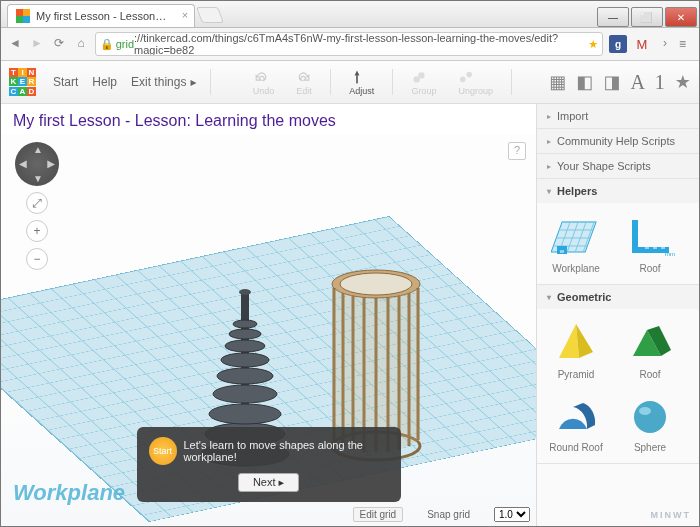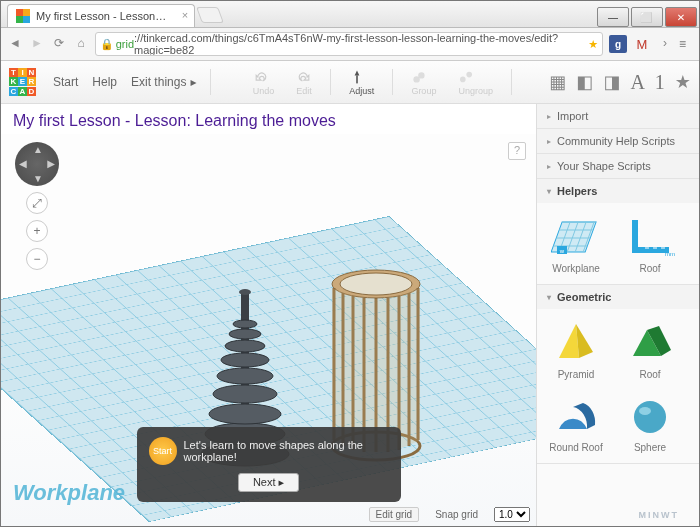--- a/index.html
+++ b/index.html
@@ -44,21 +44,21 @@
   
   .navwidget{position:absolute;left:12px;top:8px;width:48px;display:flex;flex-direction:column;align-items:center;gap:6px}
   .navpad{width:44px;height:44px;border-radius:50%;background:radial-gradient(#666,#4a4a4a);position:relative}
   .navpad span{position:absolute;color:#ccc;font-size:10px}
   .navpad .up{top:2px;left:18px}.navpad .dn{bottom:2px;left:18px}.navpad .lf{left:4px;top:16px}.navpad .rt{right:4px;top:16px}
   .navsub{width:20px;height:20px;border-radius:50%;background:#fff;border:1px solid #ccc;display:flex;align-items:center;justify-content:center;font-size:12px;color:#777}
   .helpbtn{position:absolute;right:10px;top:8px;width:16px;height:16px;border:1px solid #ccc;border-radius:2px;color:#aaa;font-size:11px;text-align:center;line-height:14px;background:#fff}
   
   .wplabel{position:absolute;left:12px;bottom:20px;font-family:Arial,sans-serif;font-size:22px;font-style:italic;font-weight:bold;color:#59b7d8;opacity:.9}
   
-  .footer{position:absolute;right:6px;bottom:4px;display:flex;align-items:center;gap:16px;font-size:10px;color:#666}
+  .footer{position:absolute;right:6px;bottom:4px;display:flex;align-items:center;gap:24px;font-size:10px;color:#666}
   .footer .btn{border:1px solid #ccc;background:#f4f4f4;padding:1px 6px;border-radius:2px}
   .footer select{font-size:10px}
   
   .tutorial{position:absolute;left:50%;bottom:24px;transform:translateX(-50%);width:240px;background:rgba(60,60,60,.92);border-radius:6px;padding:10px 12px;color:#eee;font-size:11px}
   .tutorial .row{display:flex;align-items:center;gap:7px}
   .startcircle{width:28px;height:28px;border-radius:50%;background:radial-gradient(#ffc94a,#f0a020);display:flex;align-items:center;justify-content:center;font-size:9px;color:#fff;flex:none}
   .nextbtn{margin:8px auto 0;display:block;background:#f4f4f4;color:#333;border:1px solid #aaa;border-radius:3px;padding:2px 14px;font-size:11px}
   
   .ground{position:absolute;left:50%;top:60%;width:520px;height:520px;transform:translate(-50%,-50%) rotateX(64deg) rotateZ(-26deg);transform-style:preserve-3d;
     background:repeating-linear-gradient(#8fcce2 0 1px,transparent 1px 24px),repeating-linear-gradient(90deg,#8fcce2 0 1px,transparent 1px 24px),#cfe7f0;
@@ -69,21 +69,21 @@
   .panel{width:162px;background:#fafafa;border-left:1px solid #ddd;overflow-y:auto;font-size:11px}
   .sect{border-bottom:1px solid #e3e3e3}
   .sect-h{padding:6px 10px;color:#666;display:flex;align-items:center;gap:6px;background:#f3f3f3}
   .sect-h.strong{color:#444;font-weight:bold}
   .tri{font-size:8px;color:#999}
   .shapes{display:flex;flex-wrap:wrap;padding:6px 4px;gap:4px}
   .shape{width:70px;display:flex;flex-direction:column;align-items:center;gap:4px;font-size:10px;color:#777;padding:4px 0}
   .thumb{width:54px;height:46px;display:flex;align-items:center;justify-content:center}
   .thumb svg{width:50px;height:44px}
   
-  .watermark{position:absolute;right:20px;bottom:6px;font-size:9px;color:rgba(120,140,160,.5);letter-spacing:2px;font-weight:bold}
+  .watermark{position:absolute;right:8px;bottom:6px;font-size:9px;color:rgba(120,140,160,.5);letter-spacing:2px;font-weight:bold}
 </style>
 </head>
 <body>
 
 <div class="window">
 
   <div class="titlebar">
     <div class="tab">
       <span class="favicon">
         <span style="background:#f05a28"></span>

